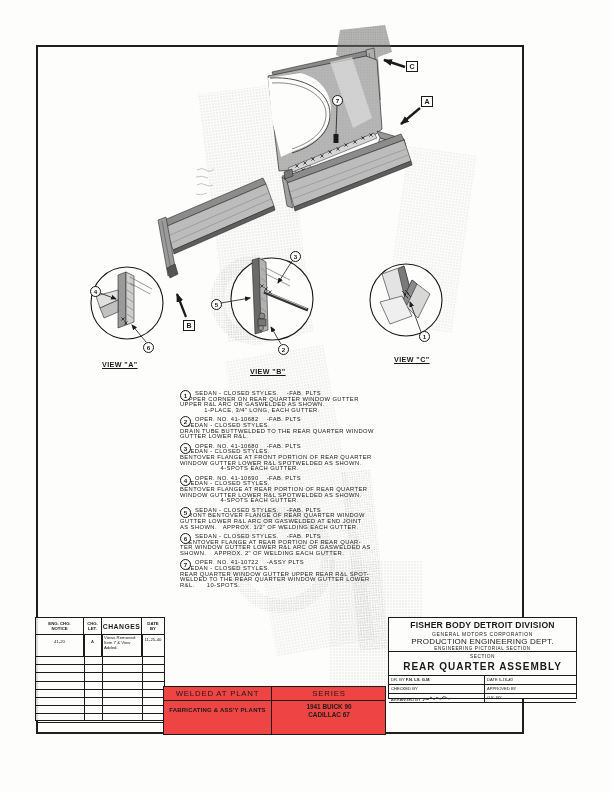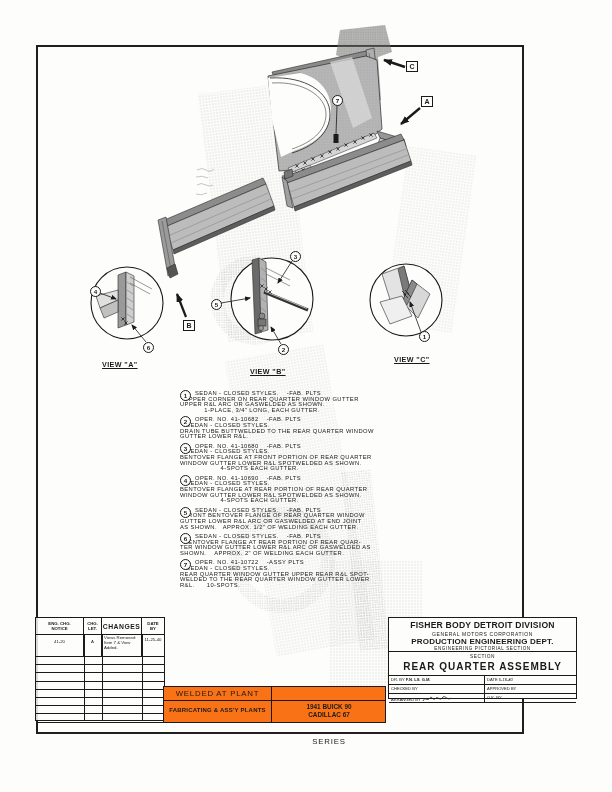--- a/index.html
+++ b/index.html
@@ -30,38 +30,38 @@
   .chg .c2{position:absolute;left:48px;width:18px;top:0;bottom:0;border-right:1px solid #1a1a1a;box-sizing:border-box;}
   .chg .c3{position:absolute;left:66px;width:40px;top:0;bottom:0;border-right:1px solid #1a1a1a;box-sizing:border-box;}
   .chg .c4{position:absolute;left:106px;right:0;top:0;bottom:0;}
   .hcell{font-size:4.3px;line-height:5px;font-weight:bold;text-align:center;padding-top:2.5px;}
   .hcell.big{font-size:6.8px;line-height:12px;letter-spacing:.5px;}
   .chg .drow{position:absolute;left:0;top:16px;right:0;height:22px;border-bottom:1px solid #1a1a1a;}
   .dcell{font-size:4.3px;line-height:4.9px;text-align:center;padding-top:2px;}
   .dcell.l{text-align:left;padding-left:2px;}
   .erow{position:absolute;left:0;right:0;height:8.2px;border-bottom:1px solid #1a1a1a;}
   
-  .plant{position:absolute;left:163px;top:686px;width:223px;height:37px;border:1.4px solid #1a1a1a;
-       box-sizing:border-box;z-index:3;background:#f97316;}
+  .plant{position:absolute;left:163px;top:686px;width:223px;height:49px;border:1.4px solid #1a1a1a;
+       box-sizing:border-box;z-index:3;background:#ef4444;}
   .plant .vline{position:absolute;left:107px;top:0;bottom:0;width:1px;background:#1a1a1a;}
   .plant .hline{position:absolute;left:0;right:0;top:13px;height:1px;background:#1a1a1a;}
   .pcell{position:absolute;text-align:center;}
   
   .tb{position:absolute;left:388px;top:617px;width:189px;height:82px;border:1.6px solid #1a1a1a;
       box-sizing:border-box;z-index:3;background:#fdfdfb;}
   .tb .row1{position:absolute;left:0;right:0;top:0;height:33px;border-bottom:1px solid #1a1a1a;text-align:center;}
   .tb .row2{position:absolute;left:0;right:0;top:33px;height:24px;border-bottom:1px solid #1a1a1a;text-align:center;}
   .tb .srow{position:absolute;left:0;right:0;height:9px;border-bottom:1px solid #1a1a1a;font-size:4.1px;}
   .tb .srow .lc{position:absolute;left:0;top:0;bottom:0;width:96px;border-right:1px solid #1a1a1a;
       box-sizing:border-box;padding:1.5px 0 0 2px;}
   .tb .srow .rc{position:absolute;left:96px;right:0;top:0;bottom:0;padding:1.5px 0 0 2px;}
   .tb .row6{position:absolute;left:0;right:0;top:84px;bottom:0;text-align:center;}
   .t-div{font-size:8.6px;font-weight:bold;letter-spacing:.2px;margin-top:2px;}
   .t-corp{font-size:5px;letter-spacing:.6px;margin-top:.5px;}
-  .t-dept{font-size:8px;font-weight:bold;letter-spacing:.2px;}
+  .t-dept{font-size:8px;font-weight:normal;letter-spacing:.2px;}
   .t-pict{font-size:4.6px;letter-spacing:.6px;margin-top:.5px;}
   .t-seclab{font-size:4.8px;letter-spacing:.5px;margin-top:2.5px;}
   .t-sec{font-size:10px;font-weight:bold;letter-spacing:1px;margin-top:2.5px;}
   .t-doctype{font-size:6px;letter-spacing:.5px;word-spacing:9px;margin-top:2.5px;}
   .t-docnum{font-size:14.5px;font-weight:bold;letter-spacing:2.2px;margin-top:1px;}
   .lab{font-weight:normal;}
   .footer{position:absolute;left:33px;top:740px;width:560px;font-size:7.6px;color:#222;
       letter-spacing:.1px;z-index:3;}
 </style>
 </head>
@@ -364,21 +364,21 @@
     </div>
     <div style="position:absolute;left:48px;top:16px;bottom:0;width:1px;background:#1a1a1a"></div>
     <div style="position:absolute;left:66px;top:16px;bottom:0;width:1px;background:#1a1a1a"></div>
     <div style="position:absolute;left:106px;top:16px;bottom:0;width:1px;background:#1a1a1a"></div>
   </div>
 
   <div class="plant">
     <div class="vline"></div>
       <div class="hline"></div>
     <div class="pcell" style="left:0;top:2px;width:107px;font-size:7.8px;letter-spacing:.8px;">WELDED AT PLANT</div>
-    <div class="pcell" style="left:107px;top:2px;right:0;width:116px;font-size:7.8px;letter-spacing:.8px;margin-top:48px;">SERIES</div>
+    <div class="pcell" style="left:107px;top:2px;right:0;width:116px;font-size:7.8px;letter-spacing:.8px;">SERIES</div>
     <div class="pcell" style="left:0;top:20px;width:107px;font-size:6px;font-weight:bold;letter-spacing:.2px;">FABRICATING &amp; ASS'Y PLANTS</div>
     <div class="pcell" style="left:107px;top:15.5px;width:116px;font-size:6.4px;font-weight:bold;">1941 BUICK 90</div>
     <div class="pcell" style="left:107px;top:24px;width:116px;font-size:6.4px;font-weight:bold;">CADILLAC 67</div>
   </div>
 
   <div class="tb">
     <div class="row1">
       <div class="t-div">FISHER BODY DETROIT DIVISION</div>
       <div class="t-corp">GENERAL MOTORS CORPORATION</div>
       <div class="t-dept">PRODUCTION ENGINEERING DEPT.</div>

